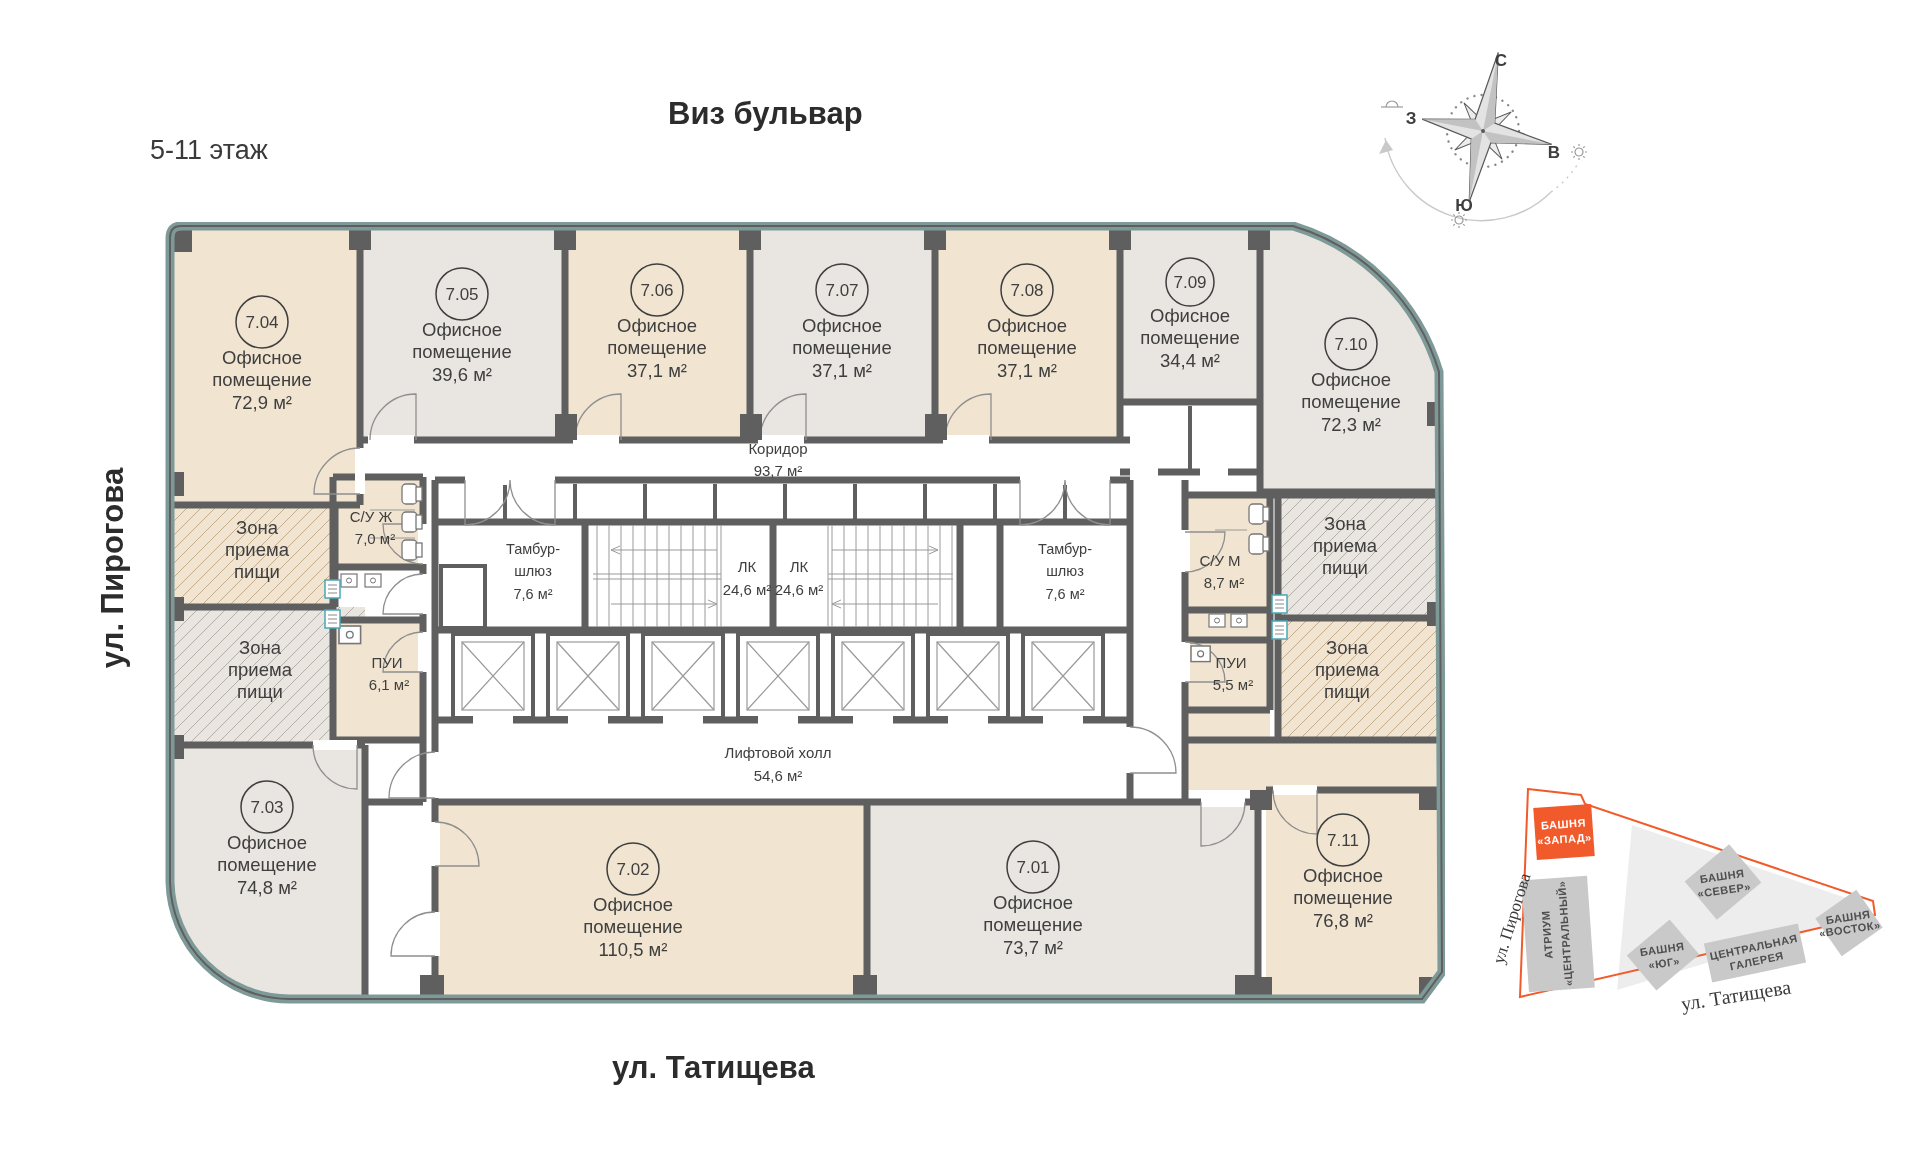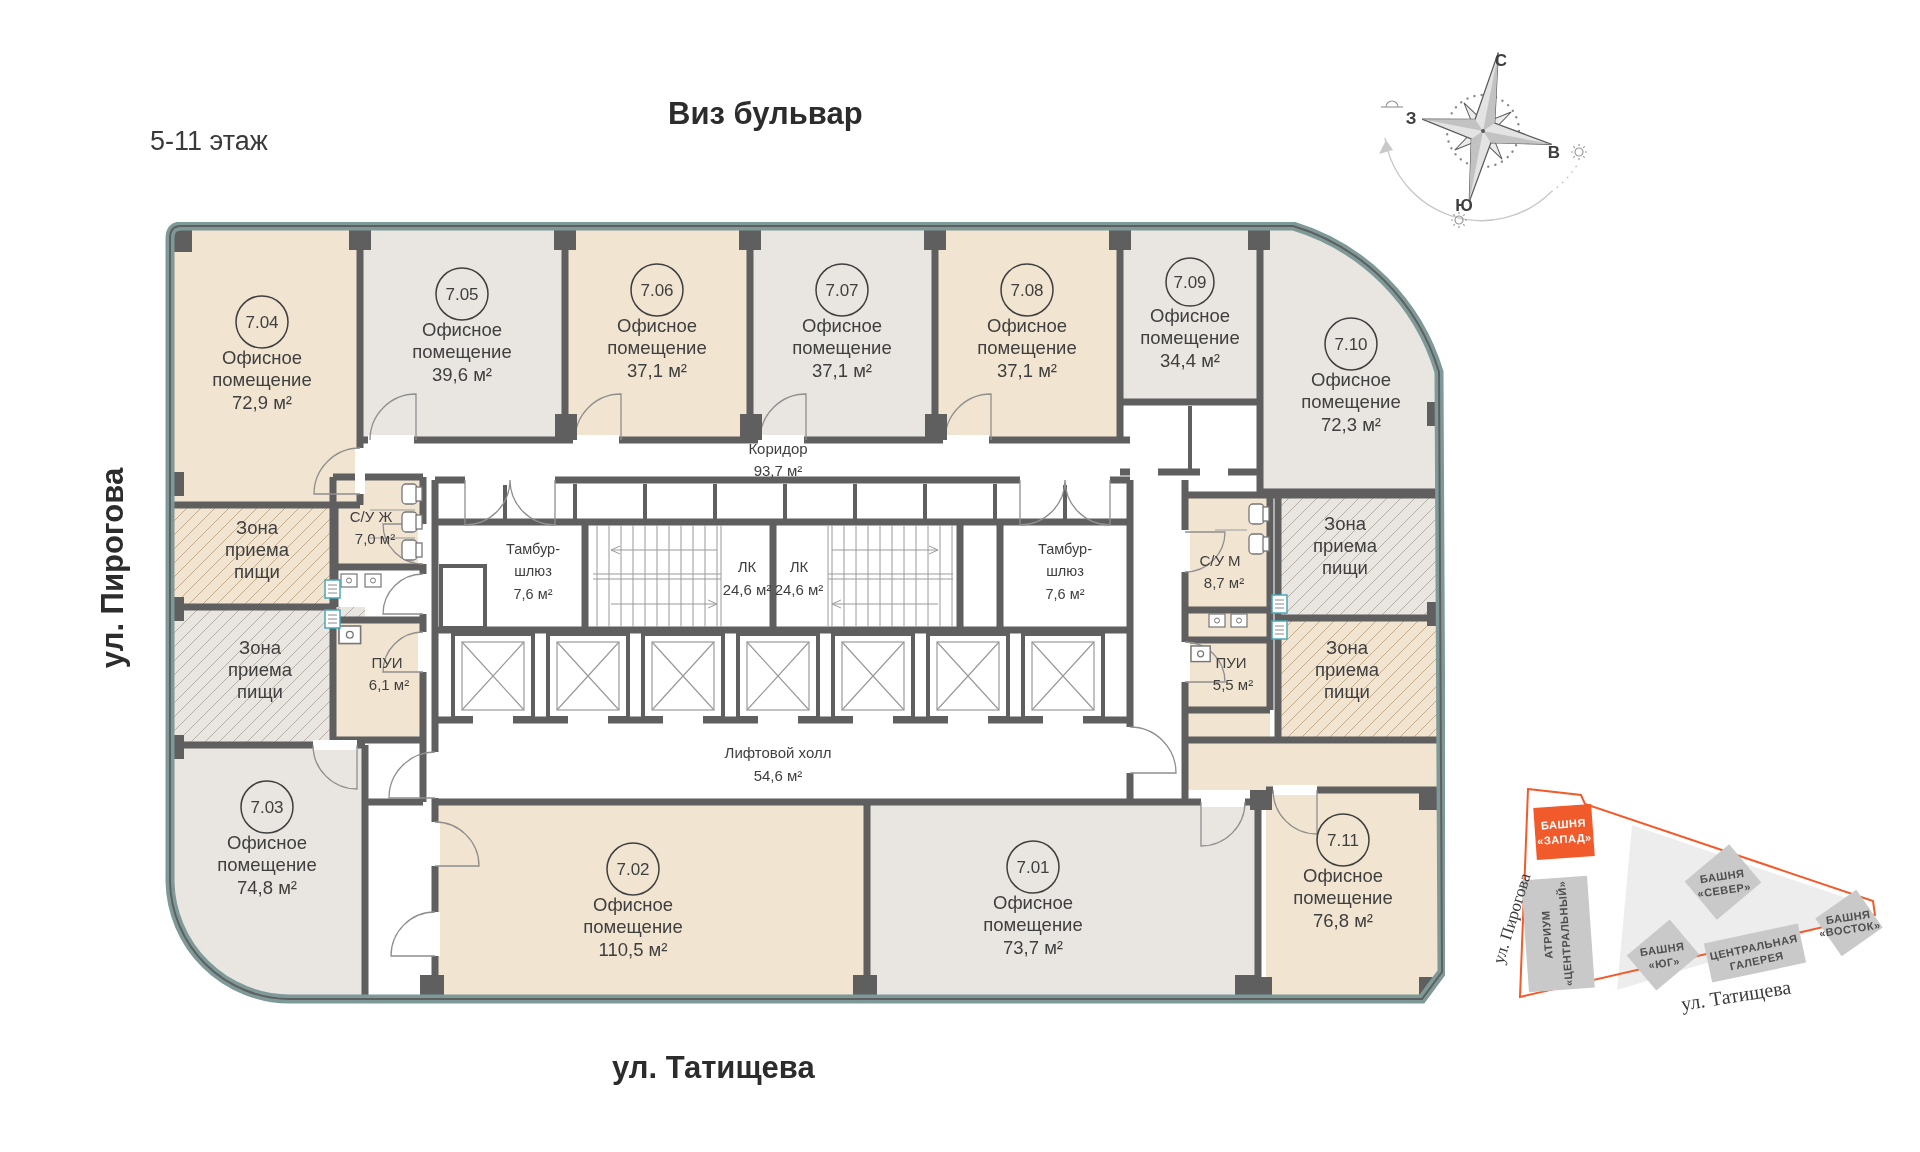--- a/index.html
+++ b/index.html
@@ -1,19 +1,19 @@
 <!DOCTYPE html>
 <html><head>
 <meta charset="utf-8">
 <style>
   html,body{margin:0;padding:0;background:#ffffff;}
   body{width:1920px;height:1152px;position:relative;overflow:hidden;
        font-family:"Liberation Sans", sans-serif;color:#3d3d3d;}
   .abs{position:absolute;}
-  .floor-label{left:150px;top:126px;font-size:27px;color:#3a3a3a;}
+  .floor-label{left:150px;top:135px;font-size:27px;color:#3a3a3a;}
   .blvd{left:668px;top:96px;font-size:31px;font-weight:700;color:#2c2c2c;}
   .street-bottom{left:612px;top:1050px;font-size:31px;font-weight:700;color:#2c2c2c;}
   .street-left{left:113px;top:568px;font-size:31px;font-weight:700;color:#2c2c2c;
                transform:translate(-50%,-50%) rotate(-90deg);white-space:nowrap;}
   svg text{font-family:"Liberation Sans", sans-serif;fill:#3f3f3f;}
   .rname{font-size:18.5px;}
   .rnum{font-size:17px;}
   .zone{font-size:18.5px;}
   .small{font-size:15px;}
   .tiny{font-size:14.5px;}

